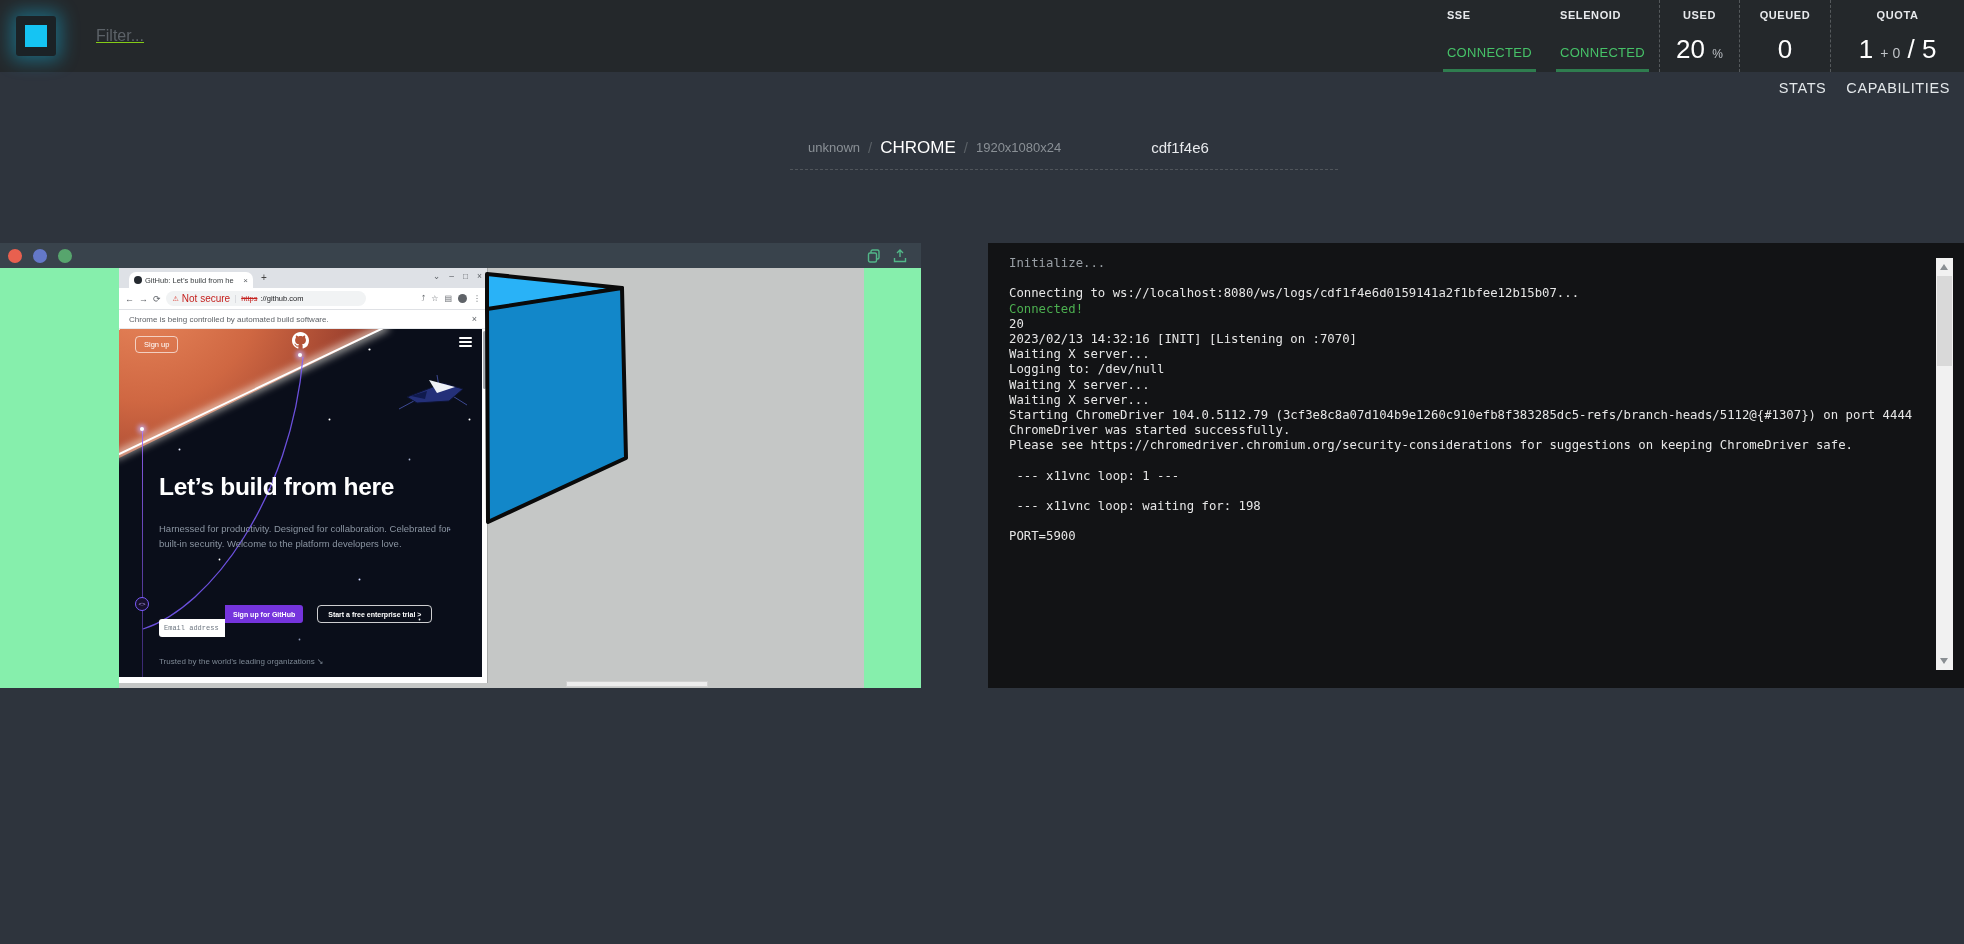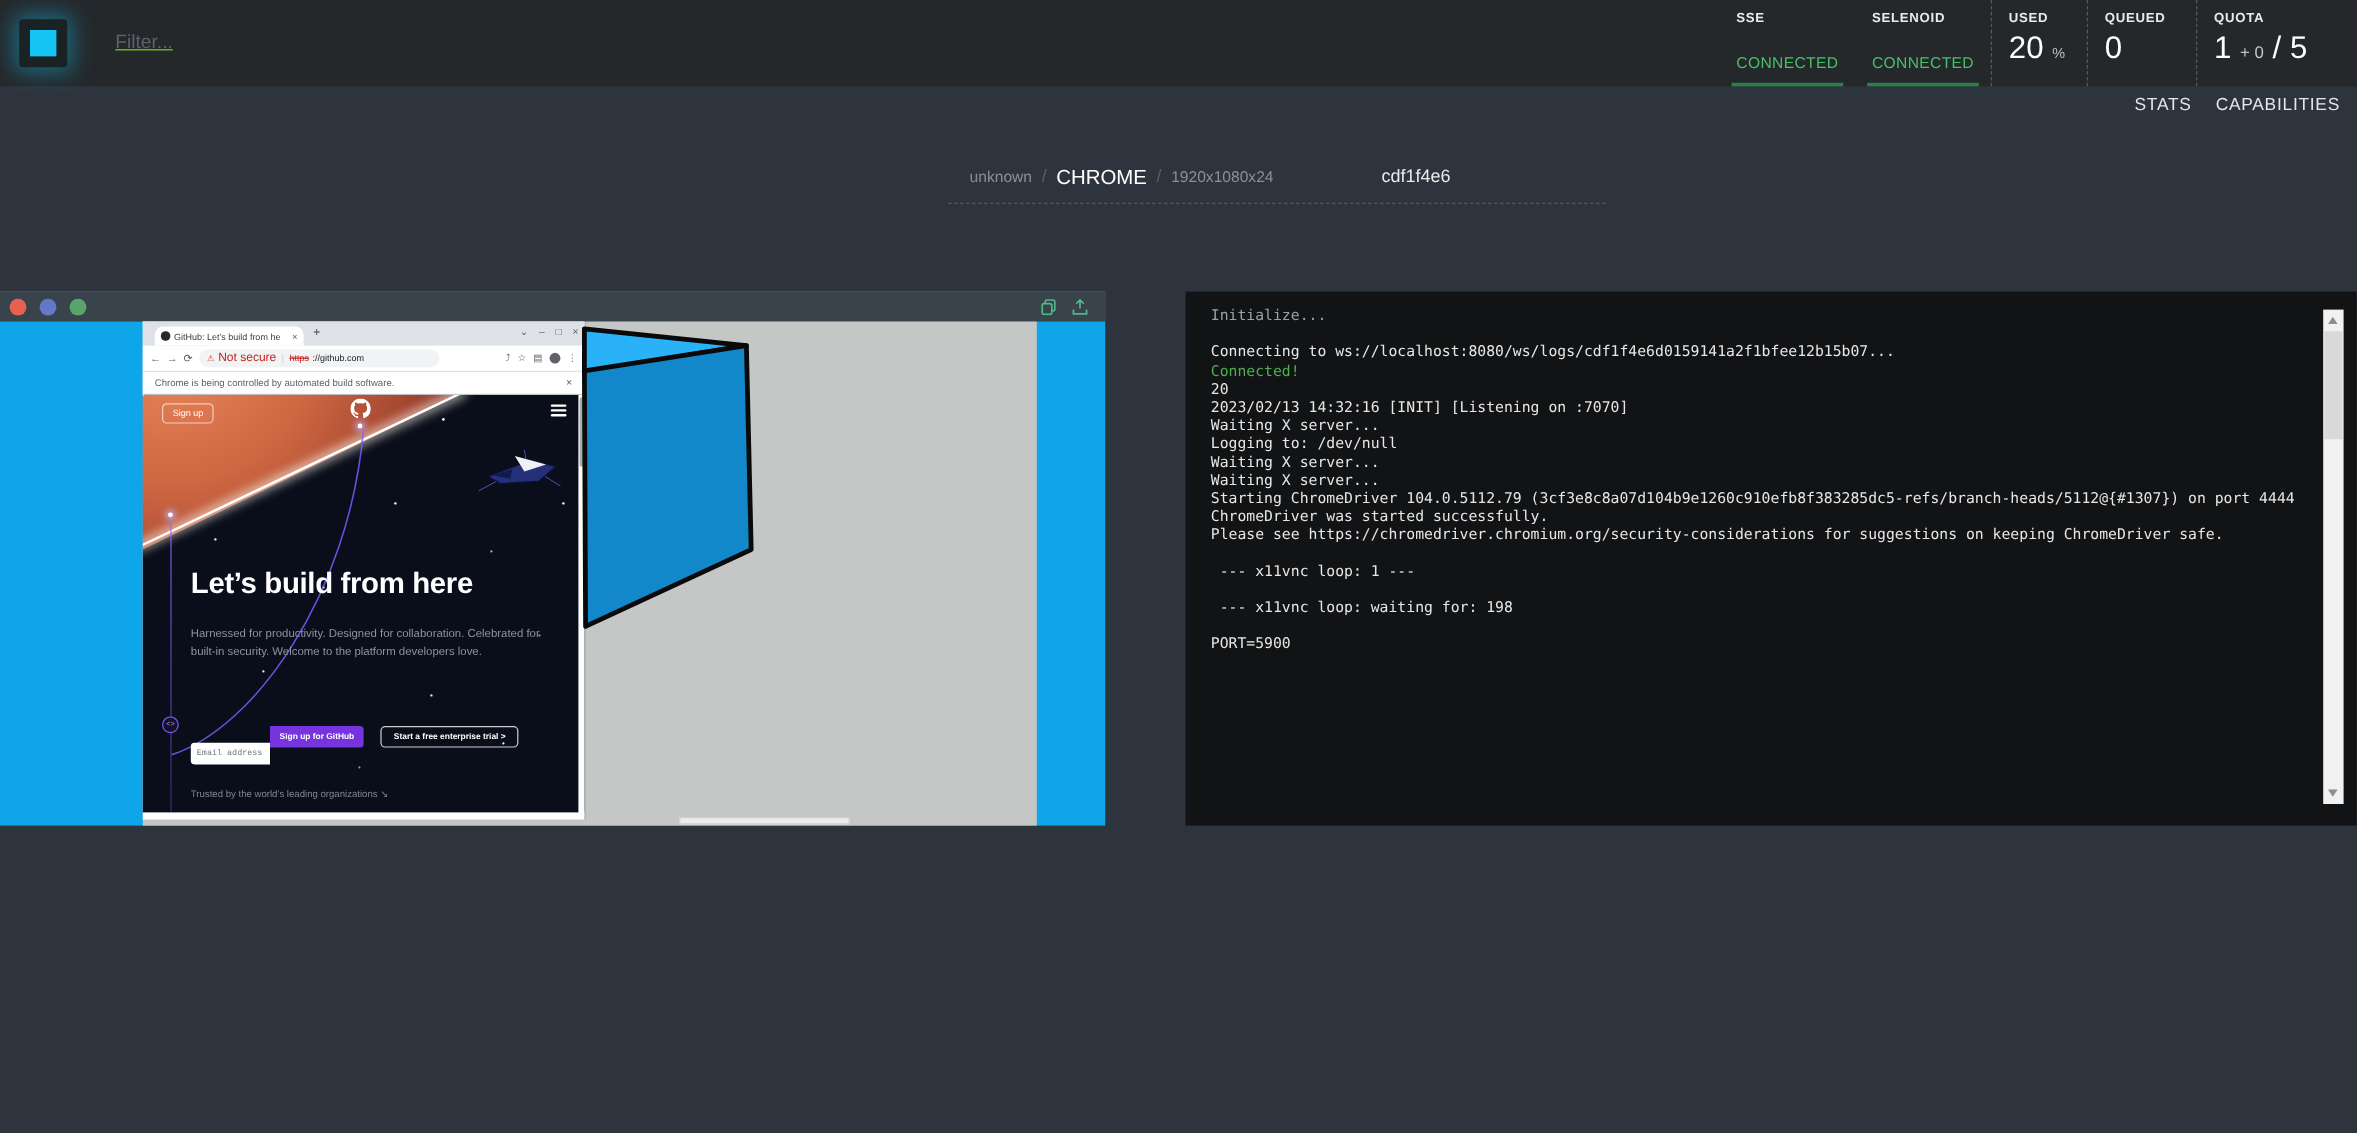--- a/index.html
+++ b/index.html
@@ -17,45 +17,45 @@
     box-shadow:0 0 18px 5px rgba(21,196,243,.40); }
   .logo-inner { width:22px; height:22px; background:#15c4f3; }
   .filter-input { margin-left:40px; width:420px; background:transparent; border:none;
     outline:none; color:#84cc16; font-size:16px; font-family:"Liberation Sans",sans-serif;text-decoration:underline; }
   .filter-input::placeholder { color:#5c6268; }
 
   .status-group { margin-left:auto; display:flex; align-items:stretch; height:72px; }
   .stat-col { display:flex; flex-direction:column; justify-content:space-between;
     padding:9px 14px 0 14px; position:relative; }
   .stat-label { font-size:11px; font-weight:bold; letter-spacing:.6px; color:#e8eaed; }
-  .stat-value-lg { font-size:26px; color:#fff; line-height:1; padding-bottom:20px; }
+  .stat-value-lg { font-size:26px; color:#fff; line-height:1; padding-bottom:10px; }
   .stat-unit { font-size:12px; color:#bdc1c6; }
   .stat-conn { font-size:13px; color:#46c268; padding-bottom:12px; letter-spacing:.3px; }
   .conn-underline { position:absolute; left:10px; right:10px; bottom:0; height:3px; background:#2f7d4f; }
-  .sep-dashed { border-left:1px dashed #55595c; }
+  .sep-dashed { border-left:1px dashed #55595c;text-align:center; }
   .quota-small { font-size:14px; color:#c0c4c8; }
 
   
   .tabs-row { position:absolute; top:80px; right:14px; display:flex; gap:20px; }
   .tab-btn { background:none; border:none; color:#e3e7ea; font-size:14.5px;
     letter-spacing:.6px; cursor:pointer; font-family:"Liberation Sans",sans-serif; }
 
   
   .session-row { position:absolute; left:790px; top:126px; width:548px; height:44px;
     border-bottom:1px dashed #50555b; display:flex; align-items:center; padding-left:18px;
     cursor:pointer; }
   .sess-name { font-size:13px; color:#8a9096; }
   .sess-sep { font-size:15px; color:#5a6066; margin:0 8px; }
   .sess-browser { font-size:17px; color:#ffffff; }
   .sess-res { font-size:13px; color:#8a9096; }
   .sess-id { font-size:15px; color:#e8eaed; margin-left:90px; }
 
   
   .panel-left { position:absolute; left:0; top:243px; width:921px; height:445px;
-    background:#0ea5e9; }
+    background:#86efac; }
   .titlebar { position:absolute; top:0; left:0; right:0; height:25px; background:#39434c;
     display:flex; align-items:center; }
   .dot { width:14px; height:14px; border-radius:50%; margin-left:11px; cursor:pointer; }
   .dot-red { background:#e8604f; margin-left:8px; }
   .dot-blue { background:#6478c8; }
   .dot-green { background:#57a56d; }
   .titlebar-icons { margin-left:auto; display:flex; gap:12px; padding-right:14px; }
   .tb-icon { width:14px; height:14px; cursor:pointer; }
 
   .vnc-screen { position:absolute; left:119px; top:25px; width:745px; height:420px;

